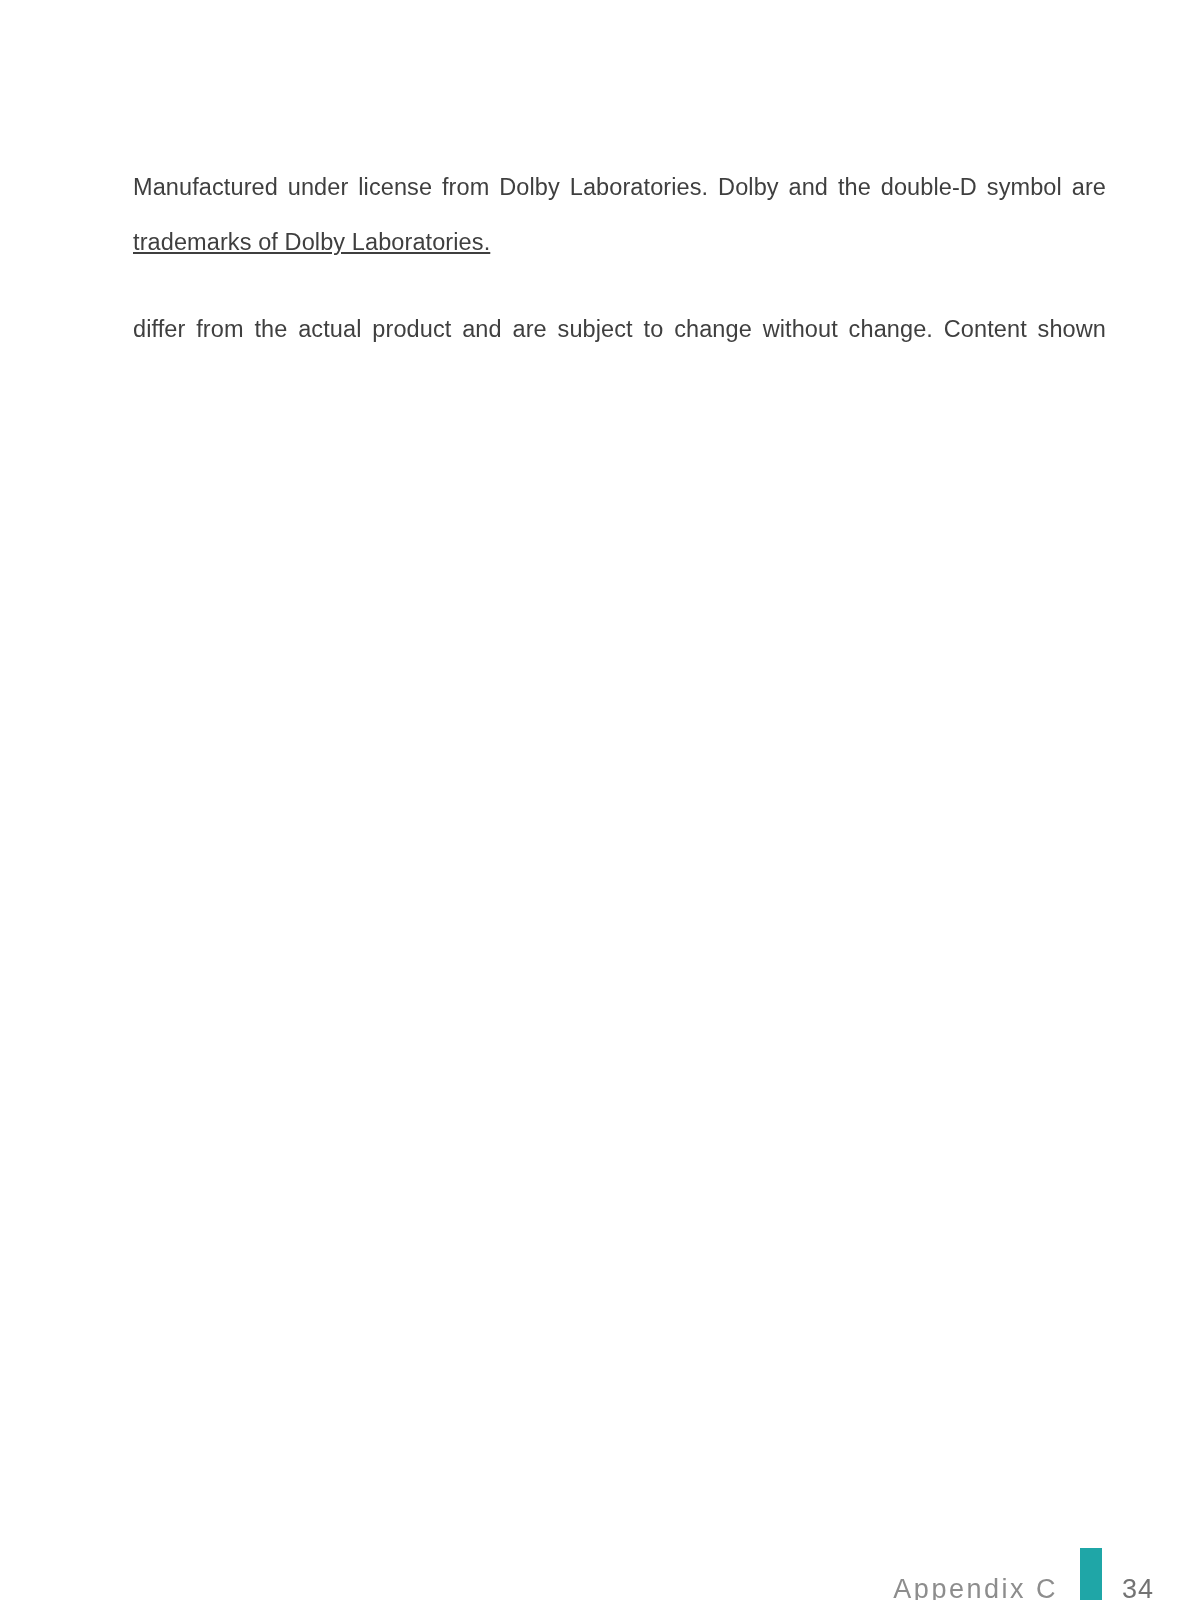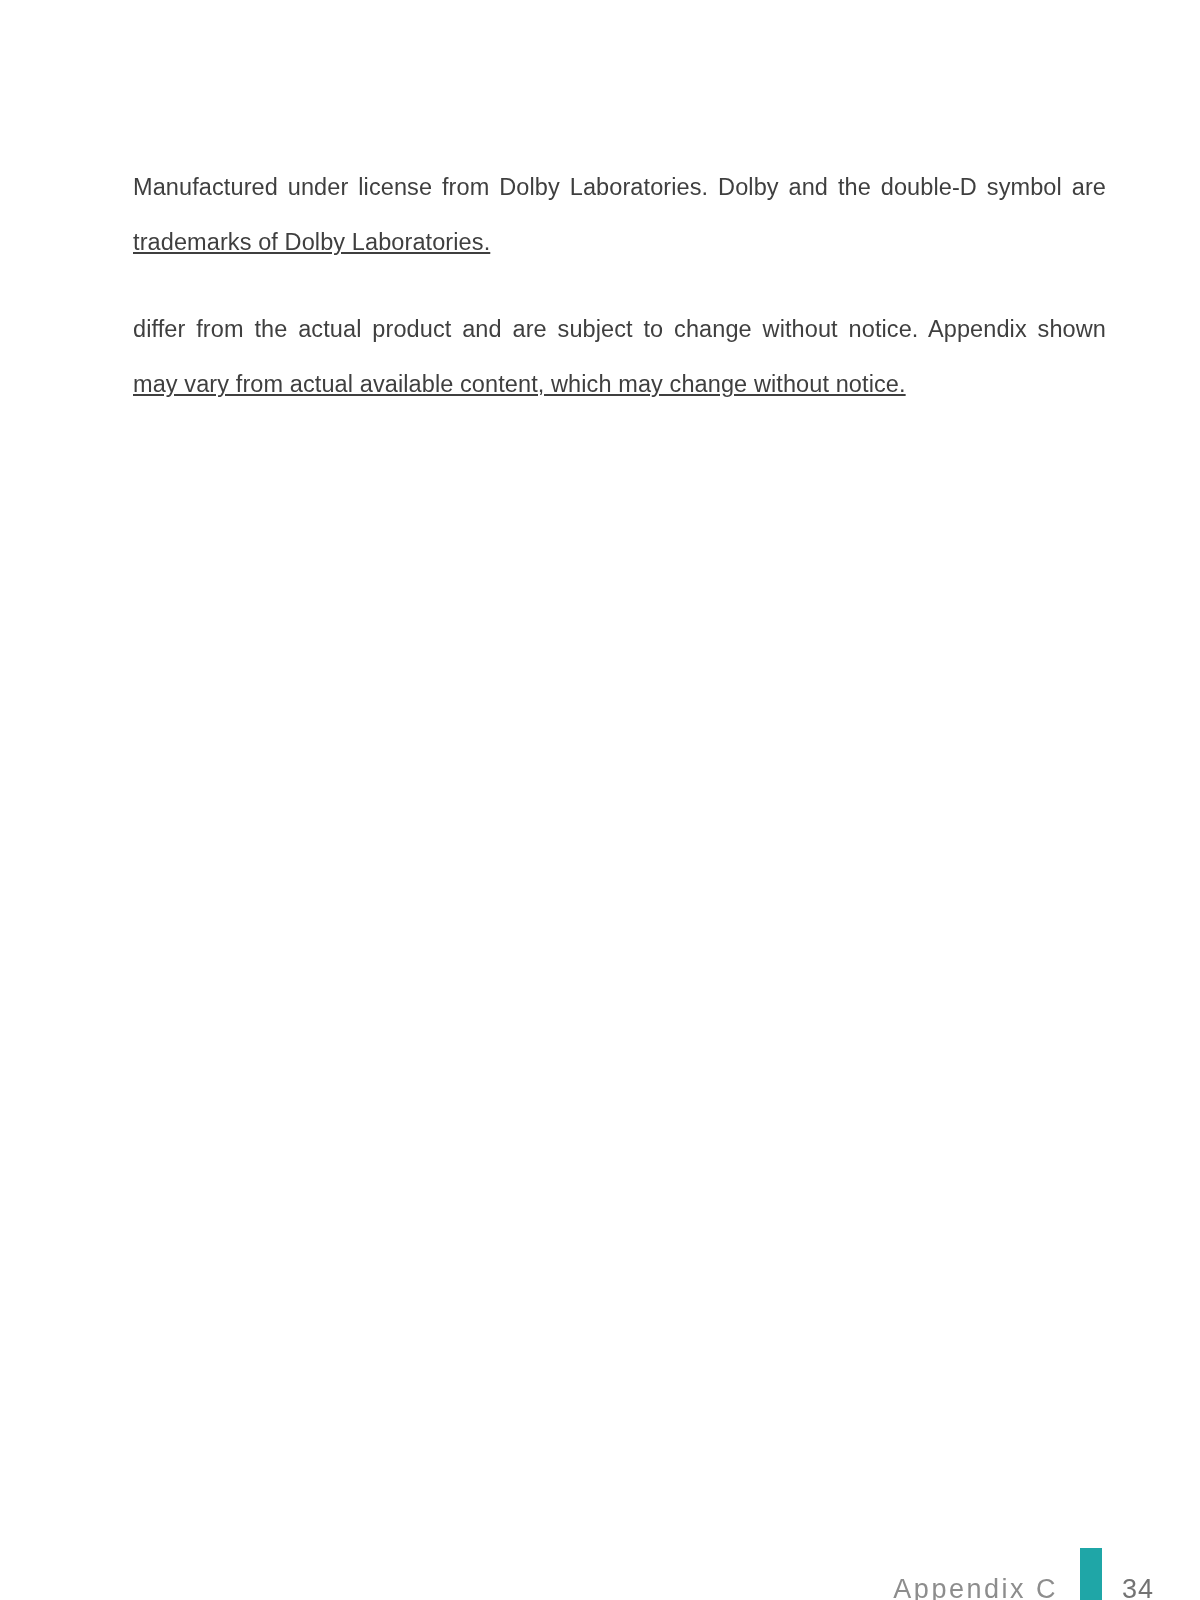--- a/index.html
+++ b/index.html
@@ -65,22 +65,21 @@
 <div class="page">
 
   <div class="content">
 
     <p class="para">
       <span class="jline">Manufactured under license from Dolby Laboratories. Dolby and the double-D symbol are</span>
       <span class="jline last">trademarks of Dolby Laboratories.</span>
     </p>
 
     <p class="para">
-      <span class="jline">differ from the actual product and are subject to change without notice. Appendix shown</span>
-      <span class="jline last">may vary from actual available content, which may change without notice.</span>
+      <span class="jline">differ from the actual product and are subject to change without change. Content shown</span>
     </p>
 
   </div>
 
   <div class="footer">
     <span class="appendix-label">Appendix C</span>
     <span class="footer-divider"></span>
     <span class="page-number">34</span>
   </div>
 

